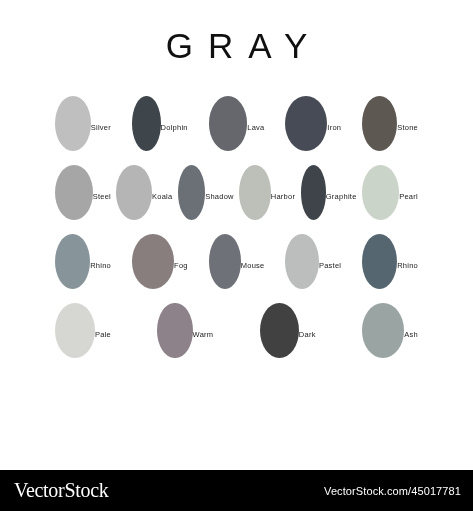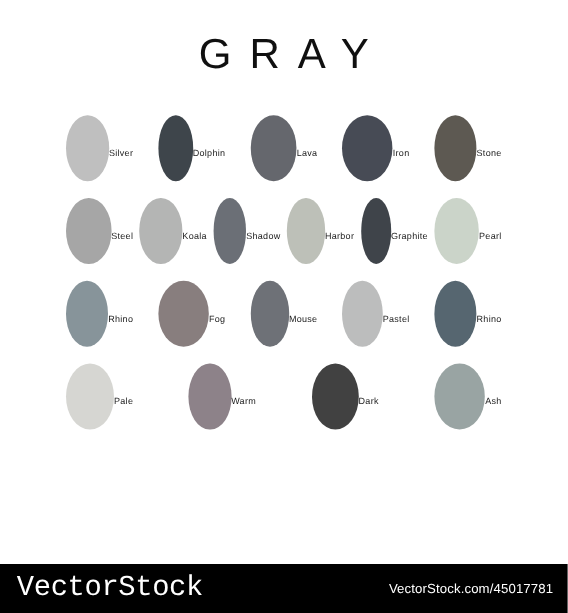--- a/index.html
+++ b/index.html
@@ -78,24 +78,24 @@
     height: 41px;
     background: #000000;
     display: flex;
     align-items: center;
     justify-content: space-between;
     box-sizing: border-box;
     padding: 0 12px 0 14px;
   }
   #brand-logo {
     color: #ffffff;
-    font-size: 24px;
+    font-size: 20px;
     font-weight: 400;
     letter-spacing: -0.3px;
-    font-family: Liberation Mono, monospace;
+    font-family: Liberation Serif, serif;
   }
   #brand-url {
     color: #ffffff;
     font-size: 11px;
     letter-spacing: 0.1px;
     font-family: "Liberation Sans", sans-serif;
   }
 </style>
 </head>
 <body>

